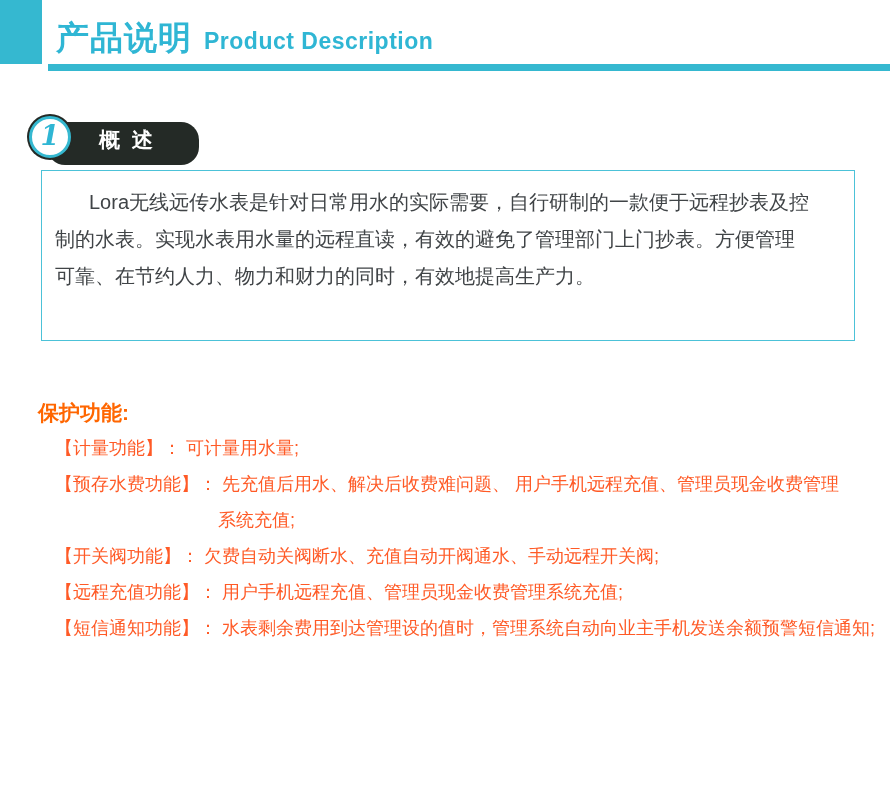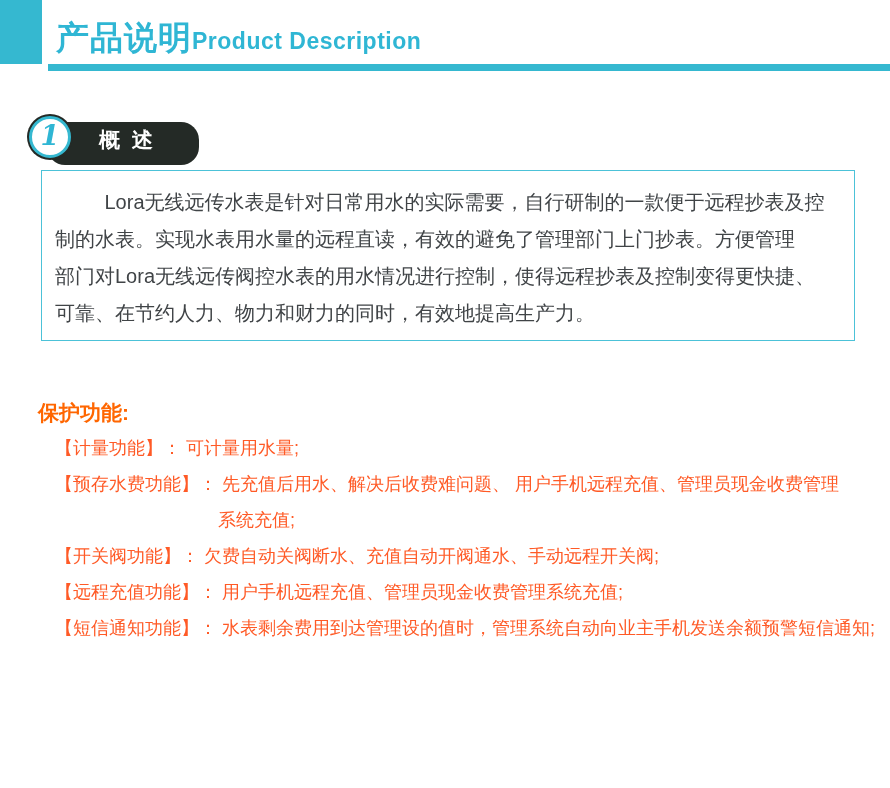--- a/index.html
+++ b/index.html
@@ -13,21 +13,21 @@
   .page{position:absolute;inset:0;}
 
   
   .accent-square{
     position:absolute;left:0;top:0;
     width:42px;height:64px;
     background:#35b8d0;
   }
   .title-row{
     position:absolute;left:56px;top:16px;
-    display:flex;align-items:baseline;
+    display:flex;align-items:baseline;gap:12px;
     color:#2fb6d4;white-space:nowrap;justify-content:center;
   }
   .title-zh{
     font-family:"DejaVu Serif","Liberation Serif",serif;
     font-size:33px;font-weight:bold;letter-spacing:1px;
   }
   .title-en{
     font-size:23px;font-weight:700;letter-spacing:0.5px;
   }
   .header-rule{
@@ -67,21 +67,21 @@
     position:absolute;left:41px;top:170px;
     width:814px;height:171px;
     border:1px solid #4cc2d8;
     box-sizing:border-box;
     padding:13px 14px 0 13px;
     color:#404447;
     font-size:20px;line-height:37px;
     white-space:nowrap;
   }
   .overview-line{height:37px;}
-  .overview-line.first{text-indent:34px;text-align:center;}
+  .overview-line.first{text-indent:34px;}
 
   
   .features-heading{
     position:absolute;left:38px;top:399px;
     color:#ff6600;font-size:21px;font-weight:bold;
     white-space:nowrap;
   }
   .features-list{
     position:absolute;left:38px;top:430px;
     width:840px;
@@ -103,21 +103,20 @@
   <div class="header-rule"></div>
 
   <div class="badge">
     <div class="badge-pill">概 述</div>
     <div class="badge-circle">1</div>
   </div>
 
   <div class="overview-box">
     <div class="overview-line first">Lora无线远传水表是针对日常用水的实际需要，自行研制的一款便于远程抄表及控</div>
     <div class="overview-line">制的水表。实现水表用水量的远程直读，有效的避免了管理部门上门抄表。方便管理</div>
-    <div class="overview-line">部门对Lora无线远传阀控水表的用水情况进行控制，使得远程抄表及控制变得更快捷、</div>
     <div class="overview-line">可靠、在节约人力、物力和财力的同时，有效地提高生产力。</div>
   </div>
 
   <div class="features-heading">保护功能:</div>
   <div class="features-list">
     <div class="feature-row">【计量功能】： 可计量用水量;</div>
     <div class="feature-row">【预存水费功能】： 先充值后用水、解决后收费难问题、 用户手机远程充值、管理员现金收费管理</div>
     <div class="feature-row indent">系统充值;</div>
     <div class="feature-row">【开关阀功能】： 欠费自动关阀断水、充值自动开阀通水、手动远程开关阀;</div>
     <div class="feature-row">【远程充值功能】： 用户手机远程充值、管理员现金收费管理系统充值;</div>

